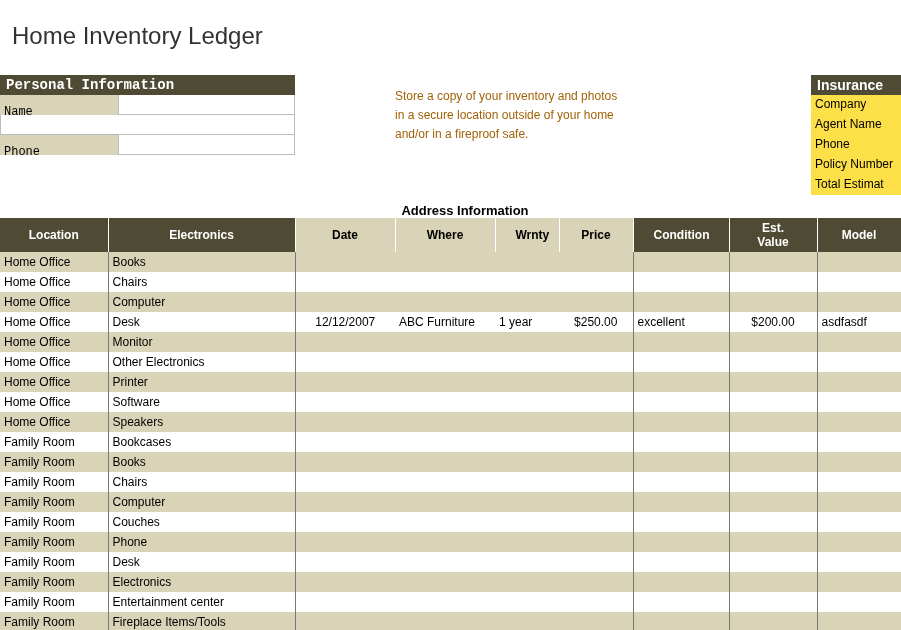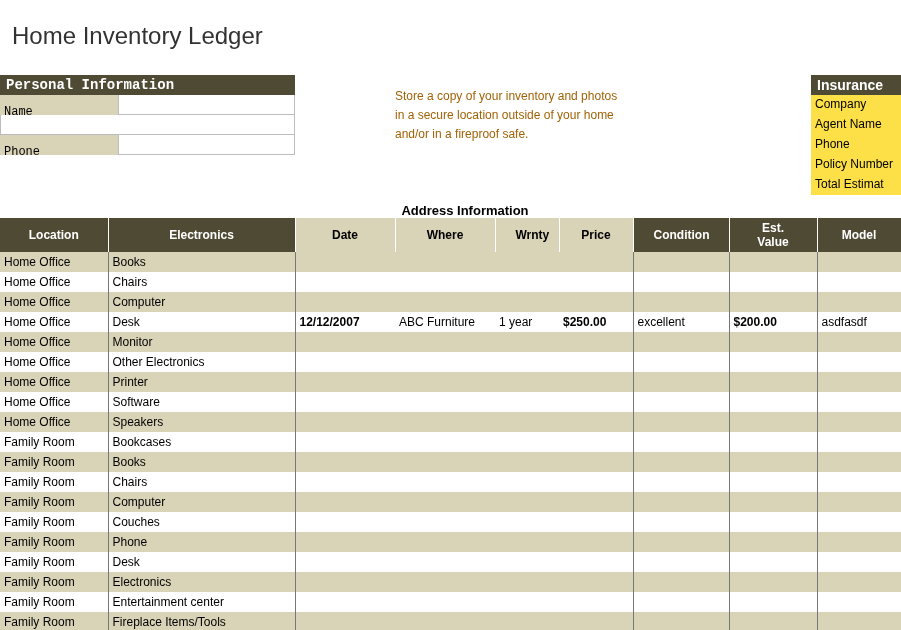--- a/index.html
+++ b/index.html
@@ -106,21 +106,21 @@
     padding: 2px 4px;
     font-size: 12px;
     height: 20px;
     border: none;
     overflow: hidden;
     white-space: nowrap;
   }
   table.inventory tr.odd td { background: #d9d4b7; }
   table.inventory tr.even td { background: #ffffff; }
   table.inventory td.vline { border-left: 1px solid #777; }
-  .num { text-align: left; font-weight: bold; }
+  .num { text-align: center; }
   .col-loc   { width: 108px; }
   .col-desc  { width: 187px; }
   .col-date  { width: 100px; }
   .col-where { width: 100px; }
   .col-wrnty { width: 64px; }
   .col-price { width: 74px; }
   .col-cond  { width: 96px; }
   .col-val   { width: 88px; }
   .col-model { width: 84px; }
 </style>

